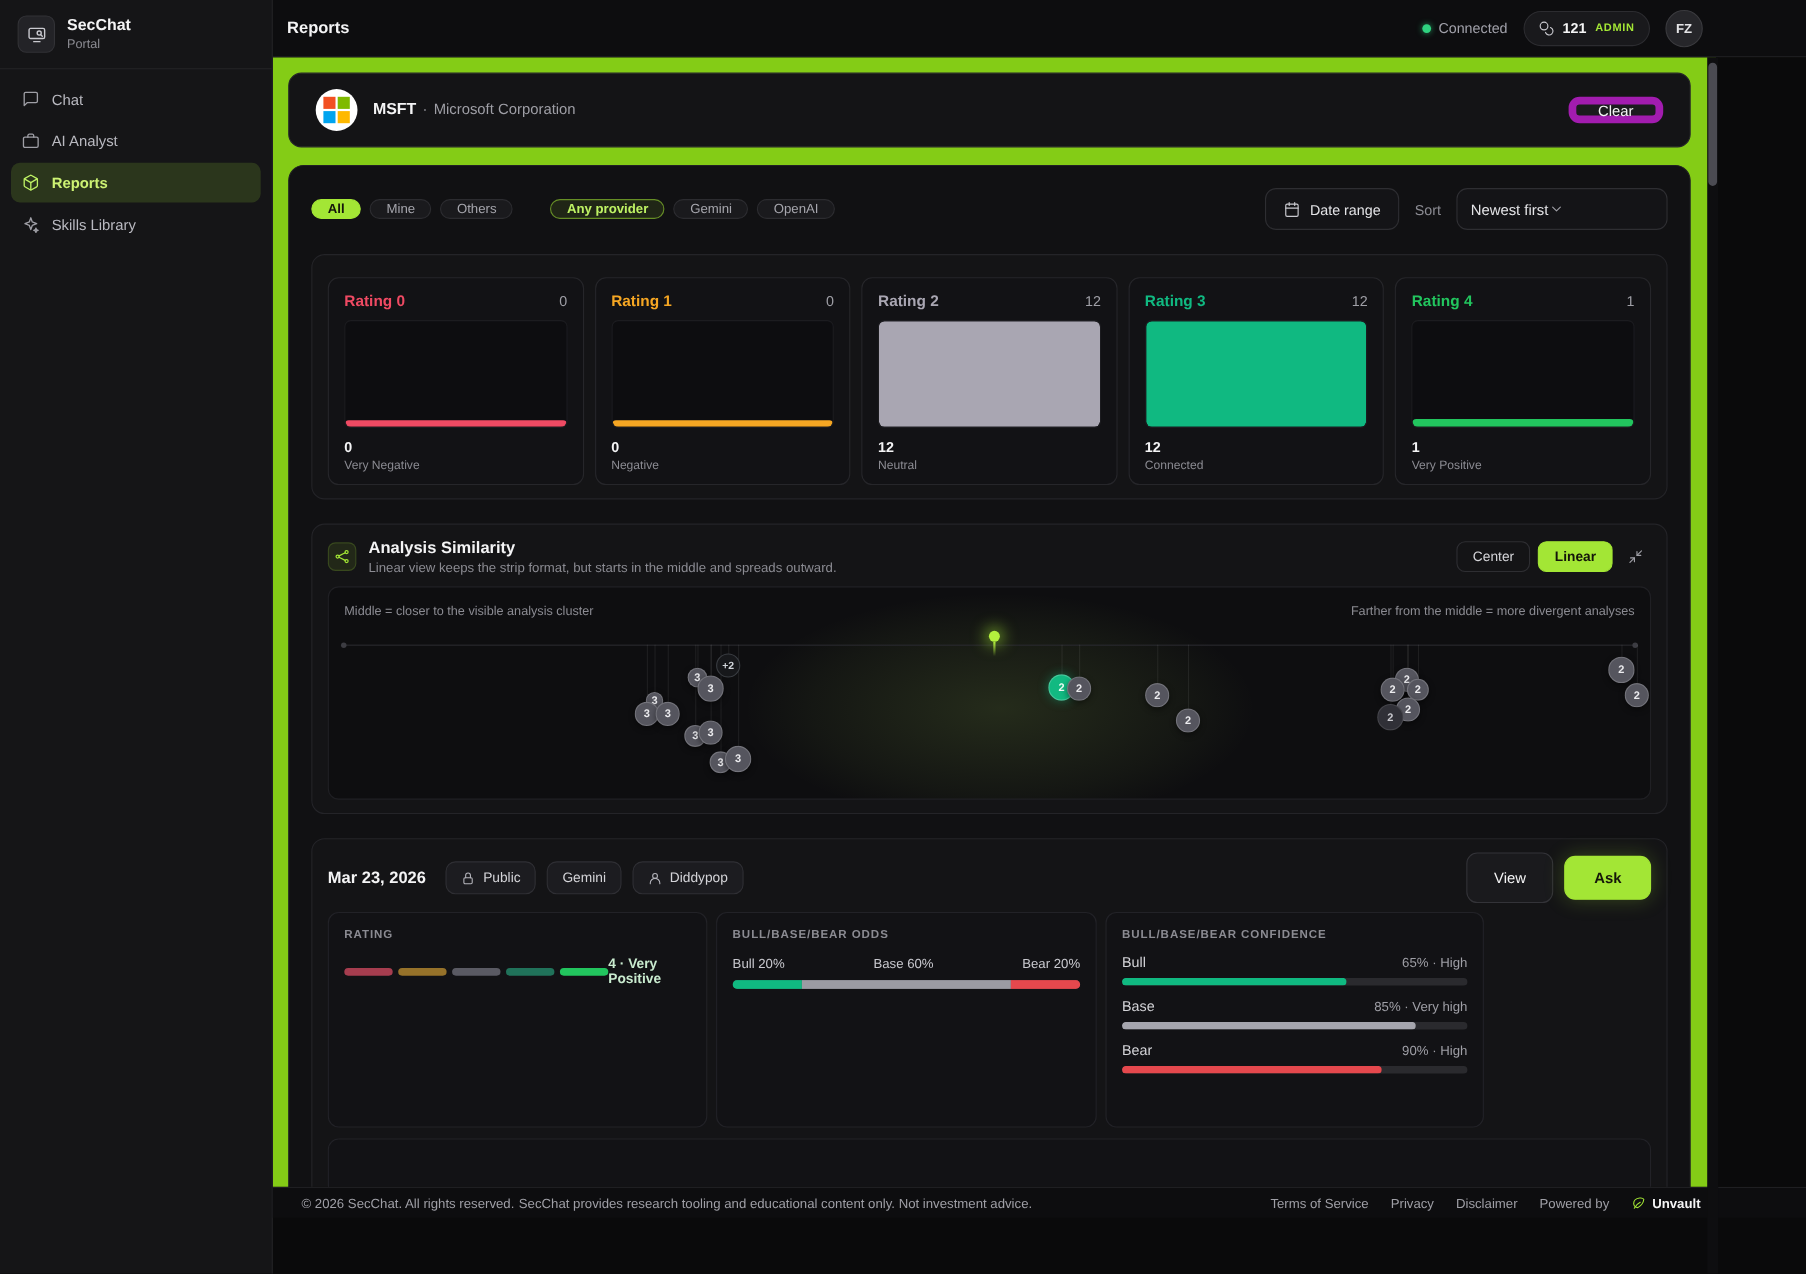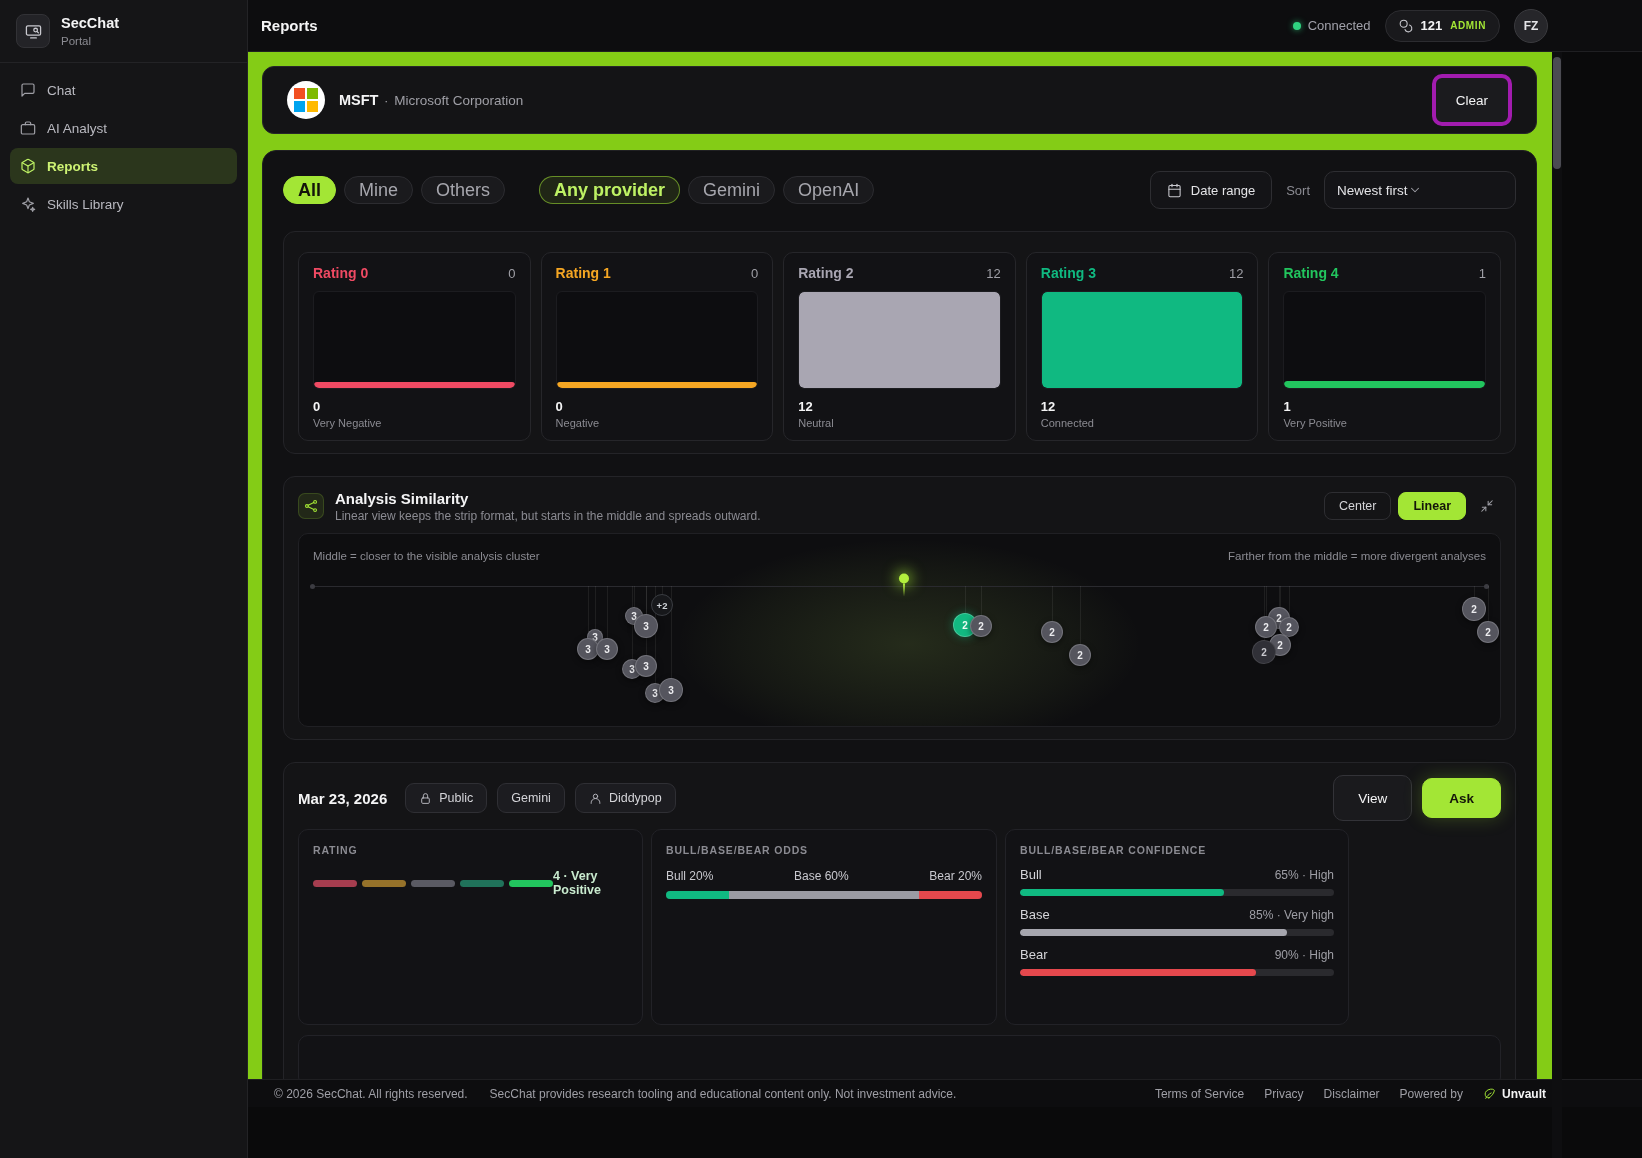--- a/index.html
+++ b/index.html
@@ -36,28 +36,28 @@
   .scrollwrap{position:absolute;left:248px;top:52px;width:1312px;height:1027px;overflow:hidden;background:#84cc16}
   .content{padding:14px 23px 0 14px}
 
   
   .stock-card{height:68px;border-radius:12px;background:#141416;border:1px solid #262629;display:flex;align-items:center;gap:14px;padding:0 24px}
   .ms-logo{width:38px;height:38px;border-radius:50%;background:#fff;overflow:hidden;display:grid;grid-template-columns:1fr 1fr;grid-template-rows:1fr 1fr;gap:2px;padding:7px}
   .ms-logo i{display:block}
   .ms-r{background:#f25022}.ms-g{background:#7fba00}.ms-b{background:#00a4ef}.ms-y{background:#ffb900}
   .stock-symbol{font-size:14.5px;font-weight:bold;color:#f4f4f5}
   .stock-company{font-size:13.5px;color:#9f9fa6;margin-left:2px}
-  .btn-clear{margin-left:auto;height:52px;padding:0 20px;border-radius:10px;background:#1b1b1e;border:4px solid #a21caf;color:#f4f4f5;font-size:13.5px;cursor:pointer;display:flex;align-items:center}
+  .btn-clear{margin-left:auto;height:24px;padding:0 20px;border-radius:10px;background:#1b1b1e;border:7px solid #a21caf;color:#f4f4f5;font-size:13.5px;cursor:pointer;display:flex;align-items:center}
 
   
   .outer-panel{margin-top:16px;border-radius:14px;background:#111113;border:1px solid #202023;padding:20px;min-height:980px}
 
   
   .filter-row{display:flex;align-items:center;height:38px;margin-bottom:22px}
-  .pill{height:28px;padding:0 14px;border-radius:15px;display:flex;align-items:center;font-size:18px;color:#a6a6ad;background:#1a1a1d;border:1px solid #2c2c30;cursor:pointer;margin-right:8px}
+  .pill{height:18px;padding:0 14px;border-radius:15px;display:flex;align-items:center;font-size:12px;color:#a6a6ad;background:#1a1a1d;border:1px solid #2c2c30;cursor:pointer;margin-right:8px}
   .pill.on{background:#a3e635;border-color:#a3e635;color:#14150a;font-weight:bold}
   .pill.on-outline{background:rgba(163,230,53,.1);border-color:rgba(163,230,53,.55);color:#bef264;font-weight:bold}
   .filter-gap{width:26px}
   .filter-right{margin-left:auto;display:flex;align-items:center;gap:14px}
   .btn-date{height:38px;padding:0 16px;border-radius:10px;background:#141417;border:1px solid #2e2e32;display:flex;align-items:center;gap:9px;color:#e4e4e7;font-size:13px;cursor:pointer}
   .btn-date svg{width:15px;height:15px;color:#c9c9cf;stroke-width:1.7}
   .sort-label{color:#8b8b92;font-size:13px}
   .select{height:38px;width:192px;padding:0 12px;border-radius:10px;background:#141417;border:1px solid #2e2e32;display:flex;align-items:center;color:#e4e4e7;font-size:13.5px;cursor:pointer}
   .select svg{width:14px;height:14px;margin-left:auto;color:#9f9fa6;stroke-width:1.8}
 
@@ -126,21 +126,21 @@
   .conf-row{margin-top:11px}
   .conf-top{display:flex;justify-content:space-between;align-items:center;margin-bottom:7px}
   .conf-name{font-size:13px;color:#d4d4d8}
   .conf-val{font-size:12px;color:#9f9fa6}
   .conf-track{height:7px;border-radius:4px;background:#2a2a2e;overflow:hidden}
   .conf-fill{height:100%;border-radius:4px}
   .rec-stub{margin-top:10px;border-radius:10px;background:#121215;border:1px solid #222227;padding:13px 14px;display:flex;align-items:center;gap:9px;height:52px}
 
   
   .footer{position:absolute;left:248px;right:0;top:1079px;height:28px;background:#0d0d0f;border-top:1px solid #1f1f22;display:flex;align-items:center;padding:0 96px 0 26px;z-index:6;font-size:12px;color:#9f9fa6}
-  .footer-left{display:flex;align-items:center;gap:22px}
+  .footer-left{display:flex;align-items:center;gap:4px}
   .footer-right{margin-left:auto;display:flex;align-items:center;gap:20px}
   .footer-link{cursor:pointer;color:#9f9fa6}
   .brand-wrap{display:flex;align-items:center;gap:6px}
   .brand-wrap svg{width:13px;height:13px;color:#a3e635;stroke-width:1.8}
   .brand{color:#f4f4f5;font-weight:bold}
 
   
   .scrollbar{position:absolute;right:80px;top:52px;bottom:0;width:10px;background:#0e0e10;z-index:7}
   .scroll-thumb{position:absolute;left:1px;top:5px;width:8px;height:112px;border-radius:4px;background:#4b4b52;cursor:pointer}
 </style>

